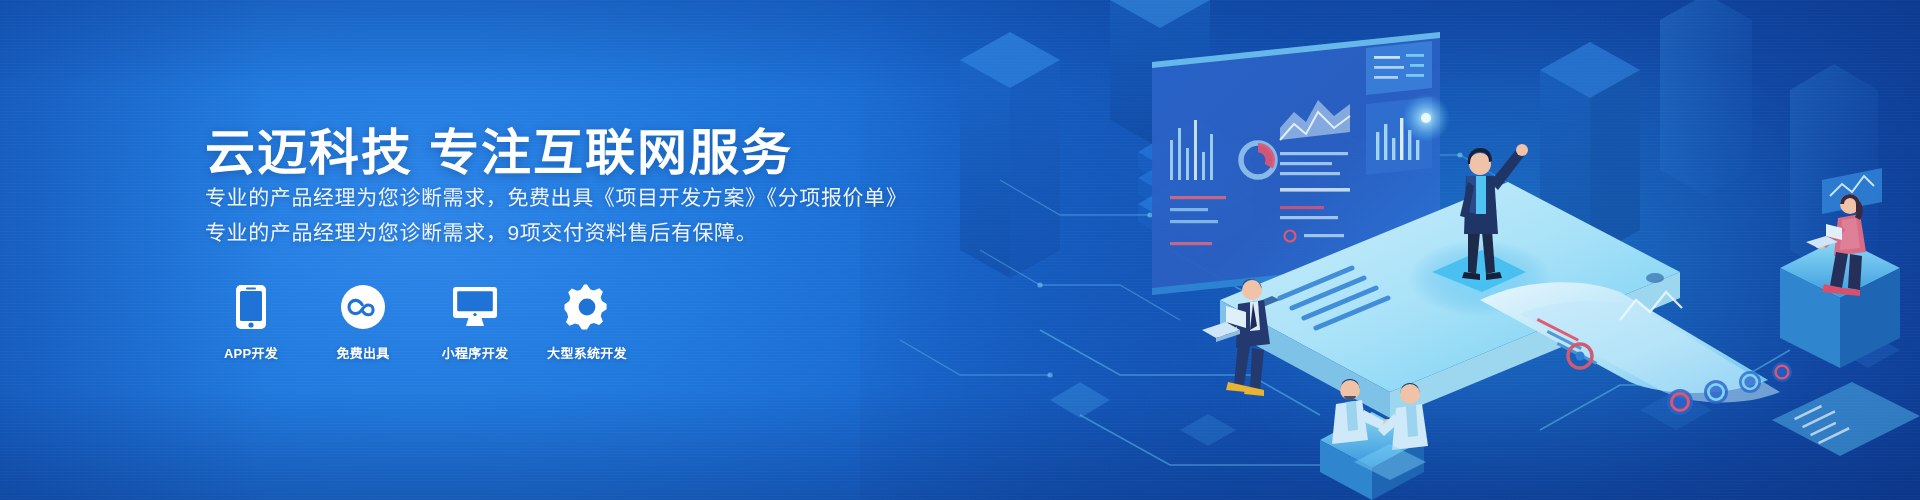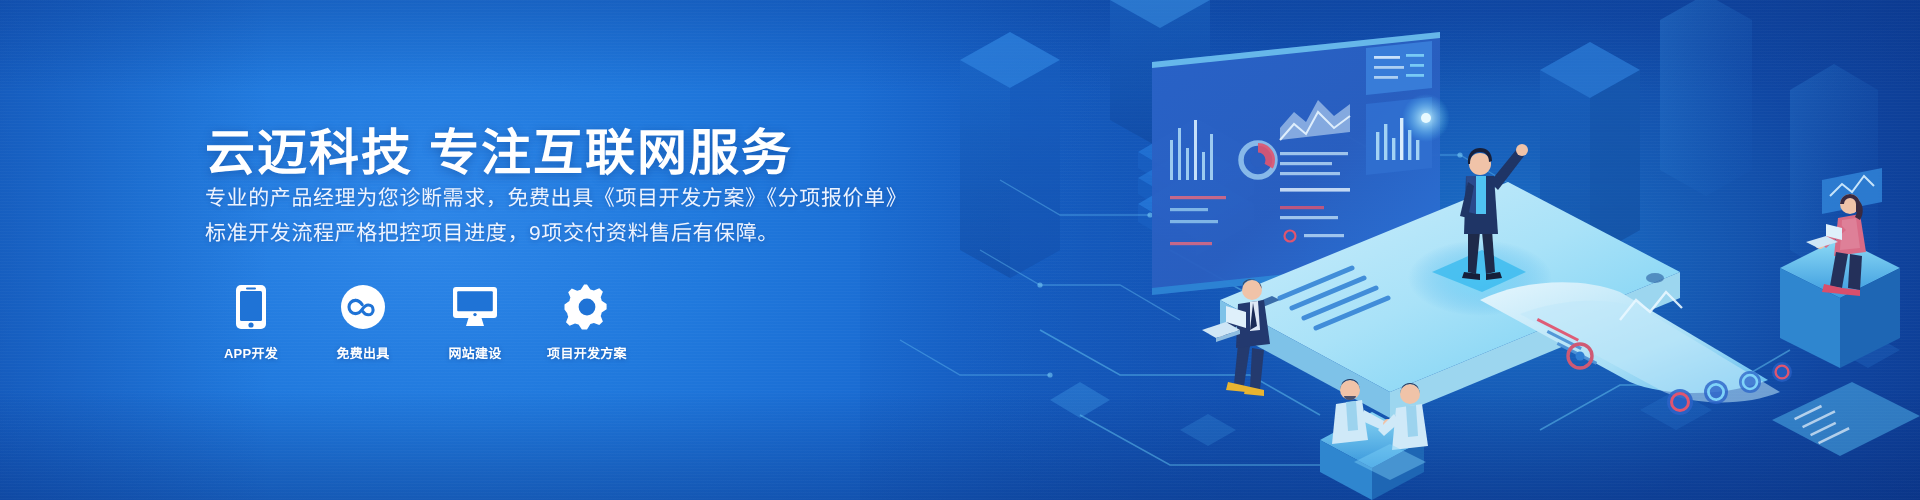--- a/index.html
+++ b/index.html
@@ -201,21 +201,21 @@
       </g>
     </svg>
   </div>
 
   <div class="content">
 
     <h1 class="headline">云迈科技 专注互联网服务</h1>
 
     <div class="sub">
       <span class="line">专业的产品经理为您诊断需求，免费出具《项目开发方案》《分项报价单》</span>
-      <span class="line">标准开发流程严格把控项目进度，9项交付资料售后有保障。</span>
+      <span class="line">专业的产品经理为您诊断需求，9项交付资料售后有保障。</span>
     </div>
 
     <div class="services">
 
       <div class="service">
         <span class="ico">
           <svg width="34" height="46" viewBox="0 0 34 46">
             <rect x="2" y="1" width="30" height="44" rx="5" fill="#ffffff"></rect>
             <rect x="6" y="7" width="22" height="30" rx="1.5" fill="#1f73d6"></rect>
             <rect x="12" y="3.6" width="10" height="2" rx="1" fill="#1f73d6"></rect>
@@ -241,35 +241,35 @@
 
       <div class="service">
         <span class="ico">
           <svg width="46" height="42" viewBox="0 0 46 42">
             <rect x="1" y="1" width="44" height="31" rx="3" fill="#ffffff"></rect>
             <rect x="5.2" y="5.2" width="35.6" height="20" rx="1" fill="#1f73d6"></rect>
             <circle cx="23" cy="28.6" r="1.7" fill="#1f73d6"></circle>
             <path d="M16.5 32 L29.5 32 L32 40 L14 40 Z" fill="#ffffff"></path>
           </svg>
         </span>
-        <span class="lbl">网站建设</span>
+        <span class="lbl">小程序开发</span>
       </div>
 
       <div class="service">
         <span class="ico">
           <svg width="46" height="46" viewBox="0 0 46 46">
             <path fill="#ffffff" d="M23 0.5l3.4 4.9c1.2.2 2.4.5 3.5 1l5.4-2.2 3.6 3.6-2.2 5.4
               c.5 1.1.8 2.3 1 3.5l4.9 3.4v5.1l-4.9 3.4c-.2 1.2-.5 2.4-1 3.5l2.2 5.4-3.6 3.6-5.4-2.2
               c-1.1.5-2.3.8-3.5 1L23 45.5h-5.1l-3.4-4.9c-1.2-.2-2.4-.5-3.5-1l-5.4 2.2-3.6-3.6 2.2-5.4
               c-.5-1.1-.8-2.3-1-3.5L0.5 25.6v-5.1l4.9-3.4c.2-1.2.5-2.4 1-3.5L4.2 8.2l3.6-3.6 5.4 2.2
               c1.1-.5 2.3-.8 3.5-1L20.1.5z"></path>
             <circle cx="23" cy="23" r="8.4" fill="#1f73d6"></circle>
           </svg>
         </span>
-        <span class="lbl">项目开发方案</span>
+        <span class="lbl">大型系统开发</span>
       </div>
 
     </div>
   </div>
 
   <div class="illus">
     <svg viewBox="0 0 1000 500" xmlns="http://www.w3.org/2000/svg">
       <defs>
         <linearGradient id="scr" x1="0" y1="0" x2="1" y2="1">
           <stop offset="0" stop-color="#2a63c8"></stop>

